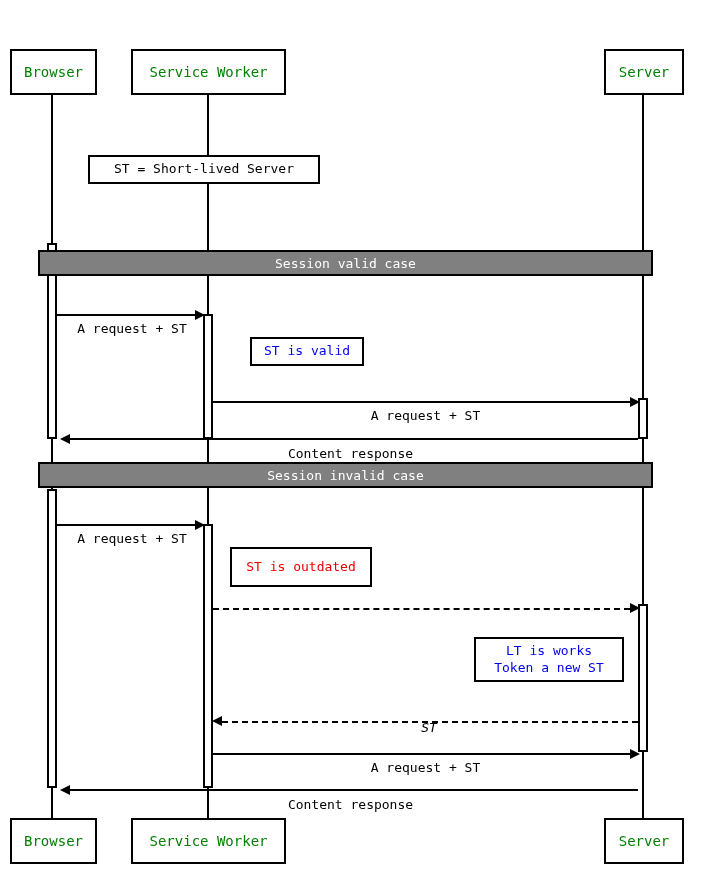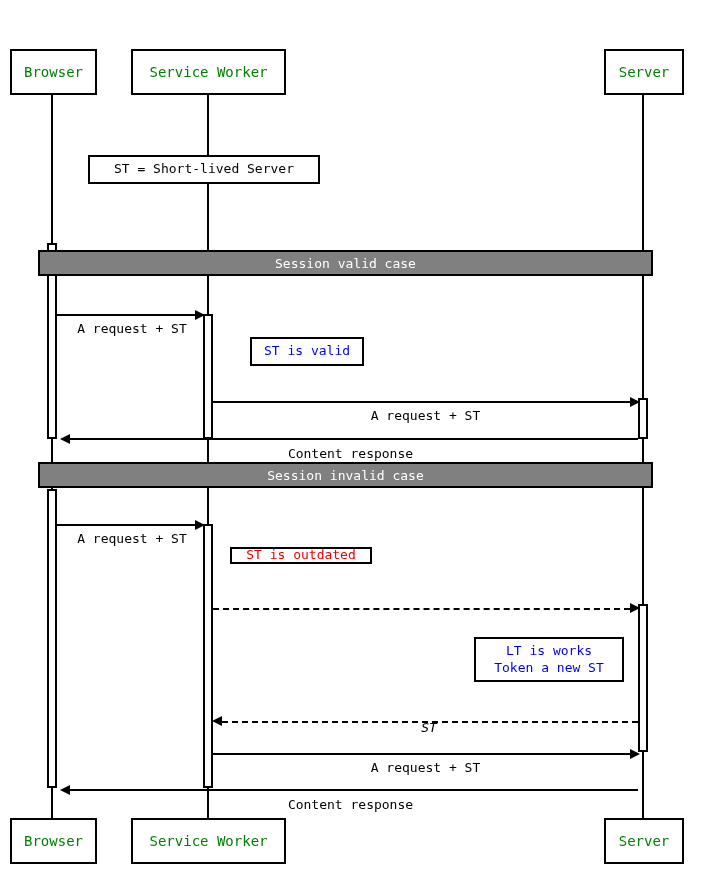--- a/index.html
+++ b/index.html
@@ -191,21 +191,21 @@
   <div class="divider" style="left:38px; top:462px; width:615px;">
     <span>Session invalid case</span>
   </div>
 
   <div class="msg-label" style="left:57px; top:506px; width:150px;">
     <span>A request + ST</span>
   </div>
   <div class="msg-line" style="left:57px; top:524px; width:140px;"></div>
   <div class="arrowhead right" style="left:195px; top:520px;"></div>
 
-  <div class="note red" style="left:230px; top:547px; width:142px; height:17px;">
+  <div class="note red" style="left:230px; top:547px; width:142px; height:40px;">
     <span>ST is outdated</span>
   </div>
 
   <div class="msg-line dashed" style="left:213px; top:608px; width:417px;"></div>
   <div class="arrowhead right" style="left:630px; top:603px;"></div>
 
   <div class="note blue" style="left:474px; top:637px; width:150px; height:45px;">
     <span>LT is works</span>
     <span>Token a new ST</span>
   </div>

